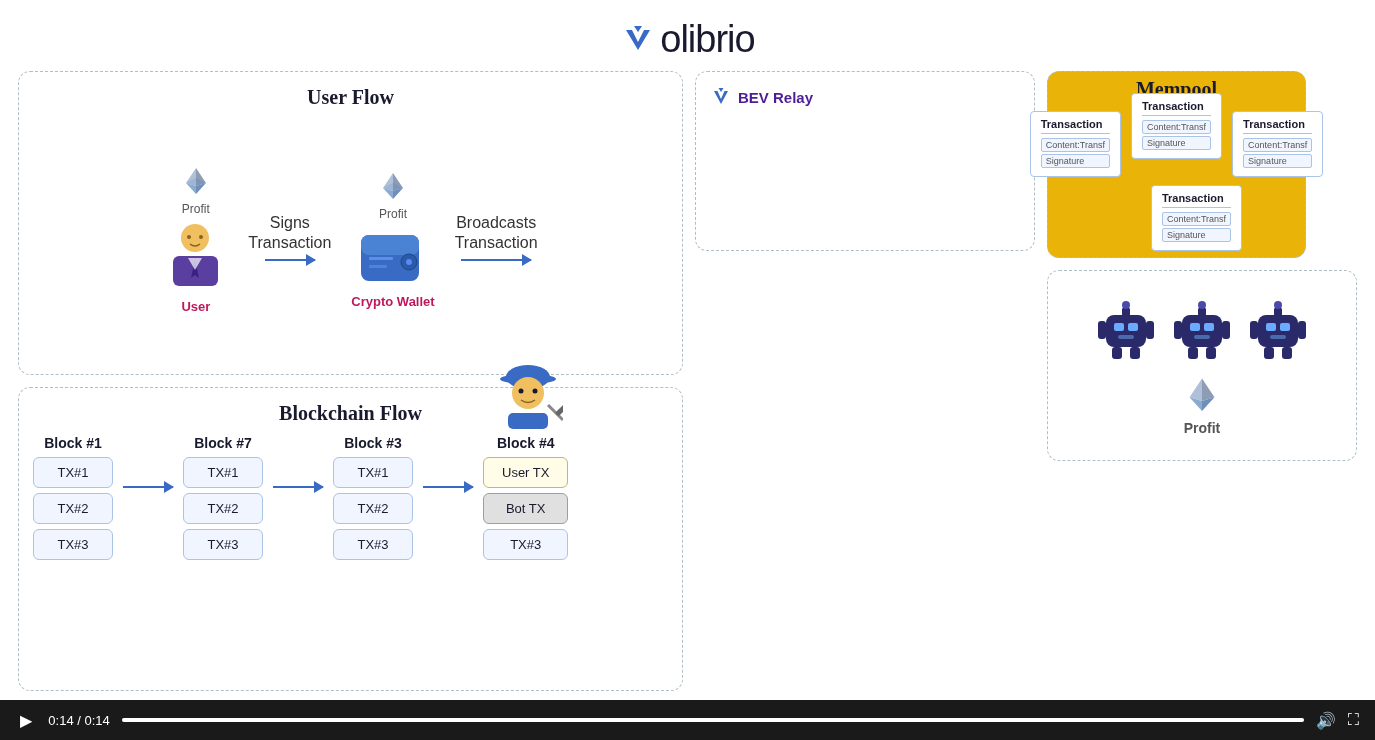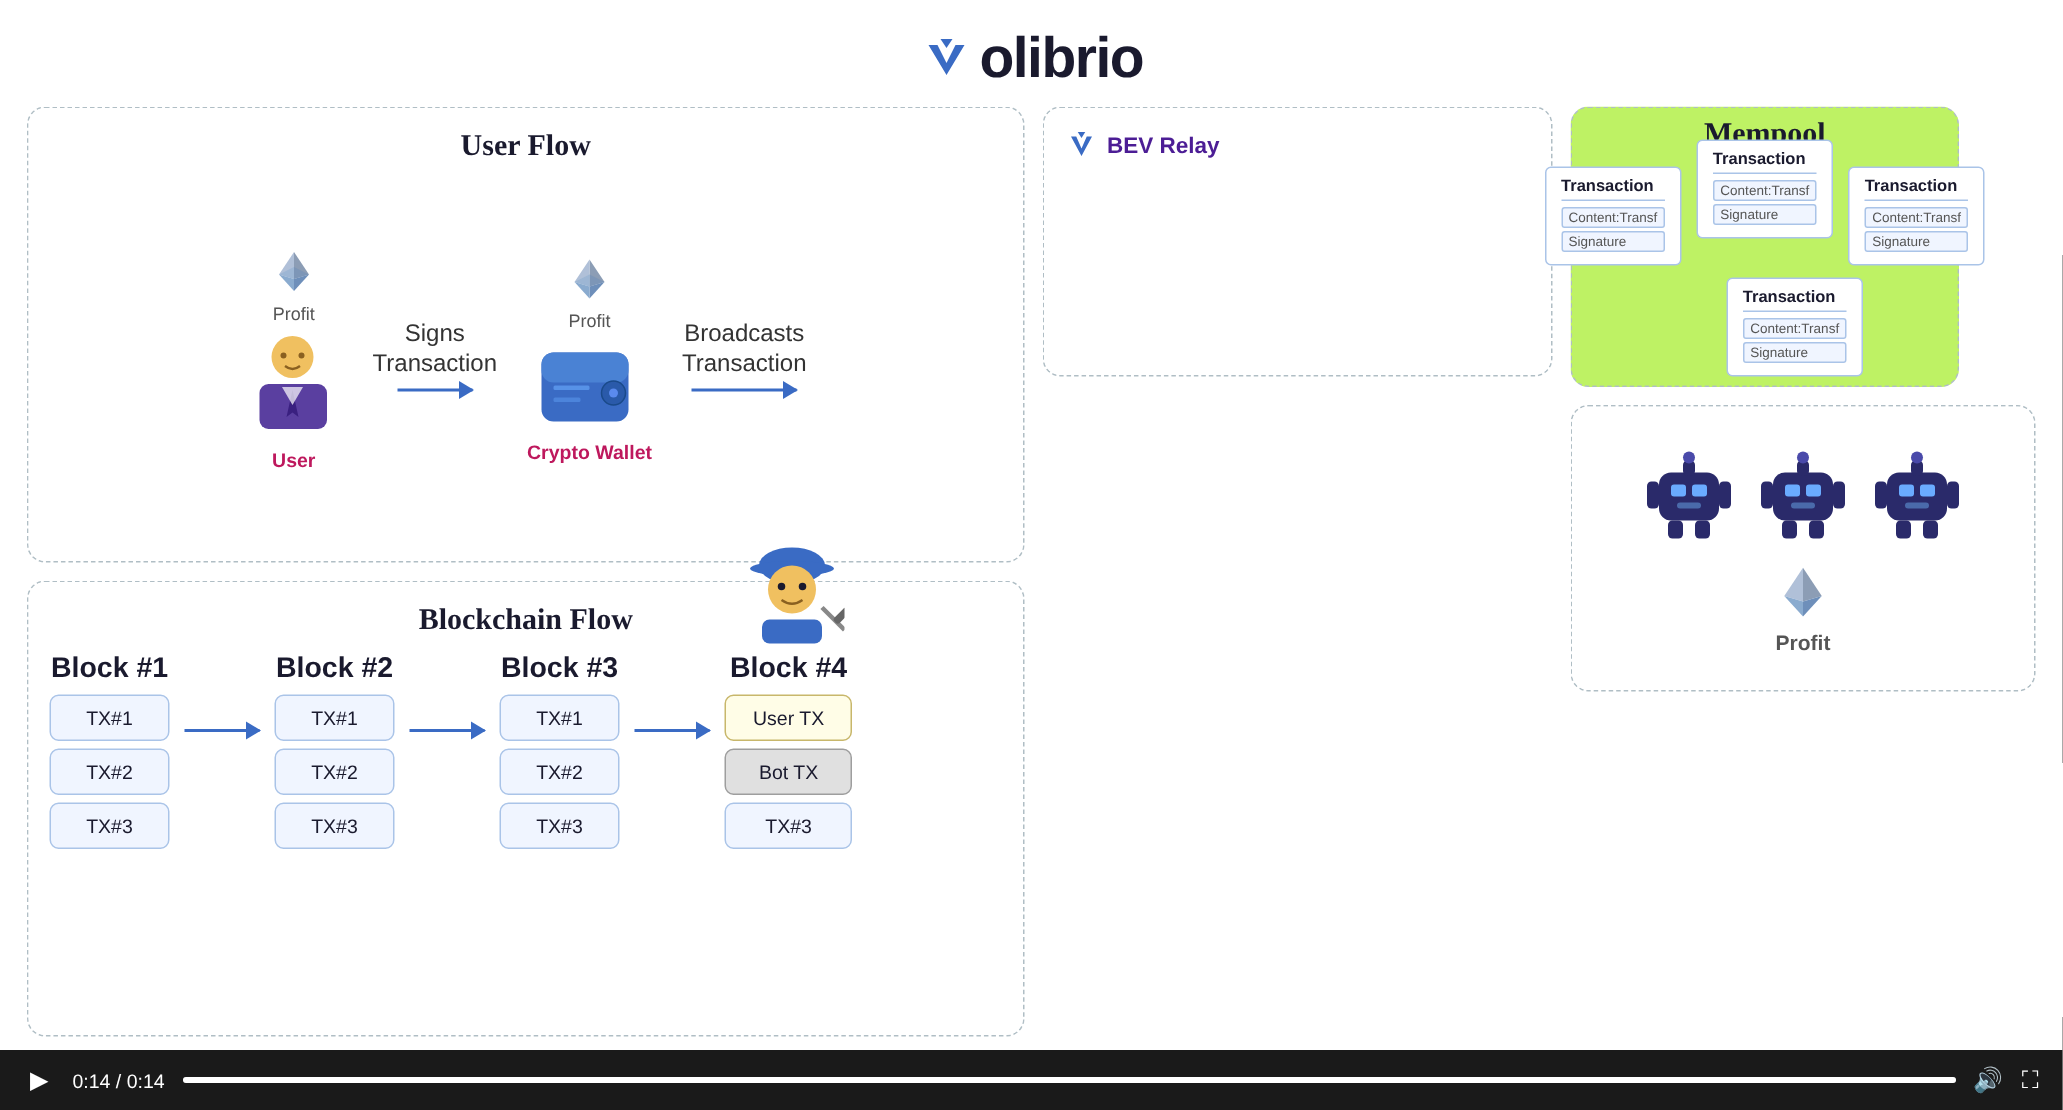--- a/index.html
+++ b/index.html
@@ -148,21 +148,21 @@
       font-weight: bold;
       color: #4c1d95;
       text-align: center;
     }
     
     .mempool-panel {
       width: 259px;
       flex-shrink: 0;
       border: 1.5px dashed #b0bec5;
       border-radius: 12px;
-      background: #bef264;
+      background: #eab308;
       padding: 6px;
       align-self: flex-start;
     }
     .mempool-content {
       display: flex;
       flex-direction: column;
       gap: 8px;
       align-items: center;
     }
     .mempool-row {
@@ -218,21 +218,21 @@
       margin-top: 10px;
       position: relative;
     }
     .block-group {
       display: flex;
       flex-direction: column;
       align-items: center;
       gap: 6px;
     }
     .block-label {
-      font-size: 19px;
+      font-size: 14px;
       font-weight: bold;
       color: #1a1a2e;
     }
     .block-stack {
       display: flex;
       flex-direction: column;
       gap: 5px;
     }
     .tx-box {
       border: 1px solid #aac4e8;
@@ -334,21 +334,21 @@
 
 <div class="video-container">
 
   <div class="header">
     <div class="logo">
 
       <svg width="36" height="36" viewBox="0 0 36 36">
         <polygon points="18,28 6,8 12,8 18,20 24,8 30,8" fill="#3a6bc4"></polygon>
         <polygon points="18,10 14,4 22,4" fill="#3a6bc4"></polygon>
       </svg>
-      <span style="font-size:38px;font-weight:bold;color:#1a1a2e;letter-spacing:-1px;">olibrio</span>
+      <span style="font-size:38px;font-weight:normal;color:#1a1a2e;letter-spacing:-1px;">olibrio</span>
     </div>
   </div>
 
   <div class="main-content">
 
     <div class="left-section">
 
       <div class="panel user-flow-panel">
         <div class="panel-title">User Flow</div>
         <div class="user-flow-content">
@@ -432,21 +432,21 @@
               <div class="tx-box">TX#2</div>
               <div class="tx-box">TX#3</div>
             </div>
           </div>
 
           <div class="block-arrow">
             <div class="arrow-right"></div>
           </div>
 
           <div class="block-group">
-            <span class="block-label">Block #2</span>
+            <span class="block-label">Block #7</span>
             <div class="block-stack">
               <div class="tx-box">TX#1</div>
               <div class="tx-box">TX#2</div>
               <div class="tx-box">TX#3</div>
             </div>
           </div>
 
           <div class="block-arrow">
             <div class="arrow-right"></div>
           </div>

